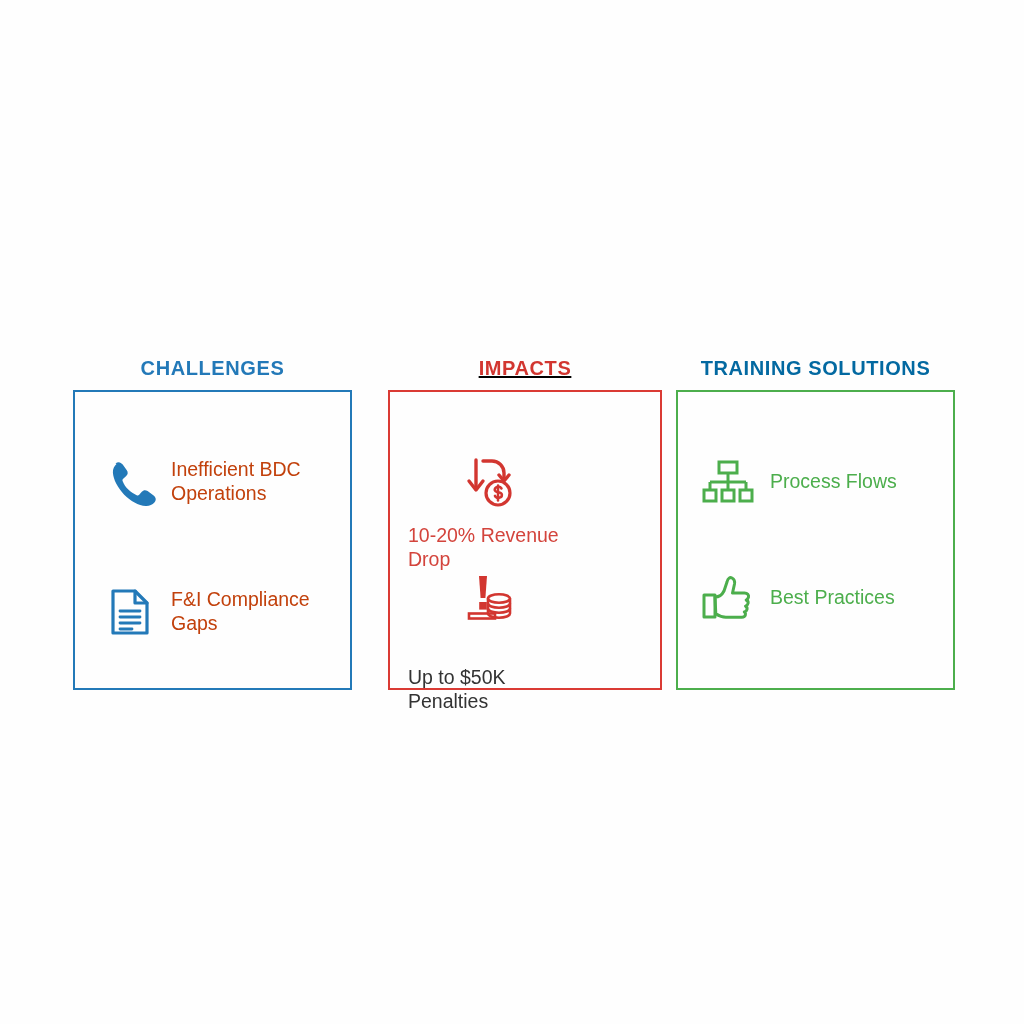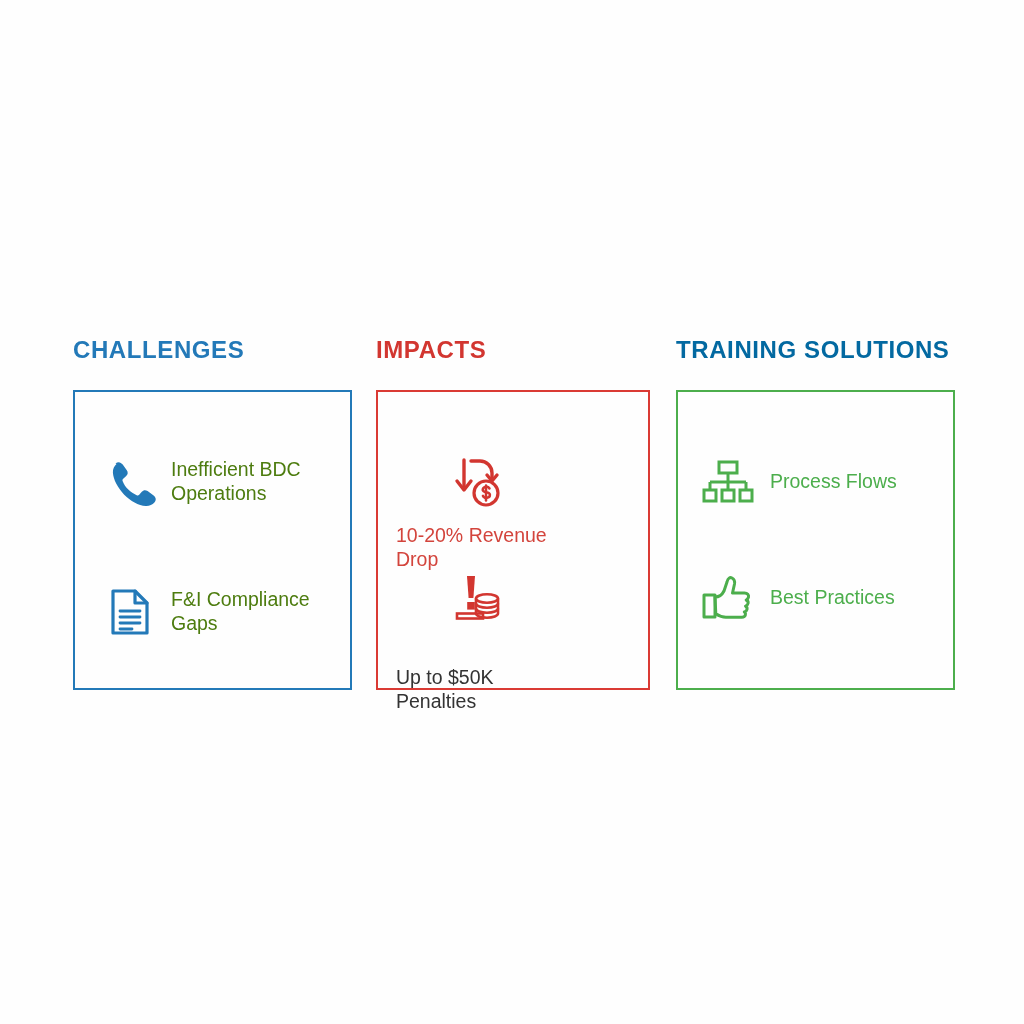--- a/index.html
+++ b/index.html
@@ -22,45 +22,46 @@
     background: #fefefe;
   }
 
   
   .column {
     position: absolute;
     top: 338px;
   }
 
   .col-heading {
-    font-size: 24px;
+    font-size: 20px;
     font-weight: 700;
     letter-spacing: 0.6px;
-    text-align: left;
+    text-align: center;
     line-height: 1;
     white-space: nowrap;
     user-select: none;
+    margin-top: 20px;
   }
 
   .panel {
     position: absolute;
     top: 52px;
     left: 0;
     height: 300px;
     box-sizing: border-box;
     border: 2px solid #000;
     background: #fefefe;
   }
 
   
   #column-challenges          { left: 73px;  width: 279px; }
   #column-challenges .panel   { width: 279px; border-color: #2379b8; }
   #column-challenges .col-heading { color: #2379b8; }
 
-  #column-impacts             { left: 376px; width: 274px; }
+  #column-impacts             { left: 388px; width: 274px; text-decoration: underline; }
   #column-impacts .panel      { width: 274px; border-color: #da3a34; }
   #column-impacts .col-heading{ color: #d23630; }
 
   #column-training            { left: 676px; width: 279px; }
   #column-training .panel     { width: 279px; border-color: #4cae4c; }
   #column-training .col-heading { color: #0369a1; }
 
   
   .item-list {
     position: absolute;
@@ -89,21 +90,21 @@
 
   .item-label {
     font-size: 19.5px;
     line-height: 1.22;
     font-weight: 400;
     max-width: 170px;
   }
 
   
   #column-challenges .item { left: 26px; }
-  #column-challenges .item-label { color: #4d7c0f; }
+  #column-challenges .item-label { color: #c2410c; }
   #item-challenge-0 { top: 62px; }
   #item-challenge-1 { top: 192px; }
 
   
   #column-impacts .item { left: 18px; flex-direction: column; }
   #column-impacts .item-label { color: #d3443c; }
   #item-impact-0 { top: 62px; }
   #item-impact-1 { top: 178px; gap: 40px; }
   #item-impact-1 .item-label { color: #333333; }
 

